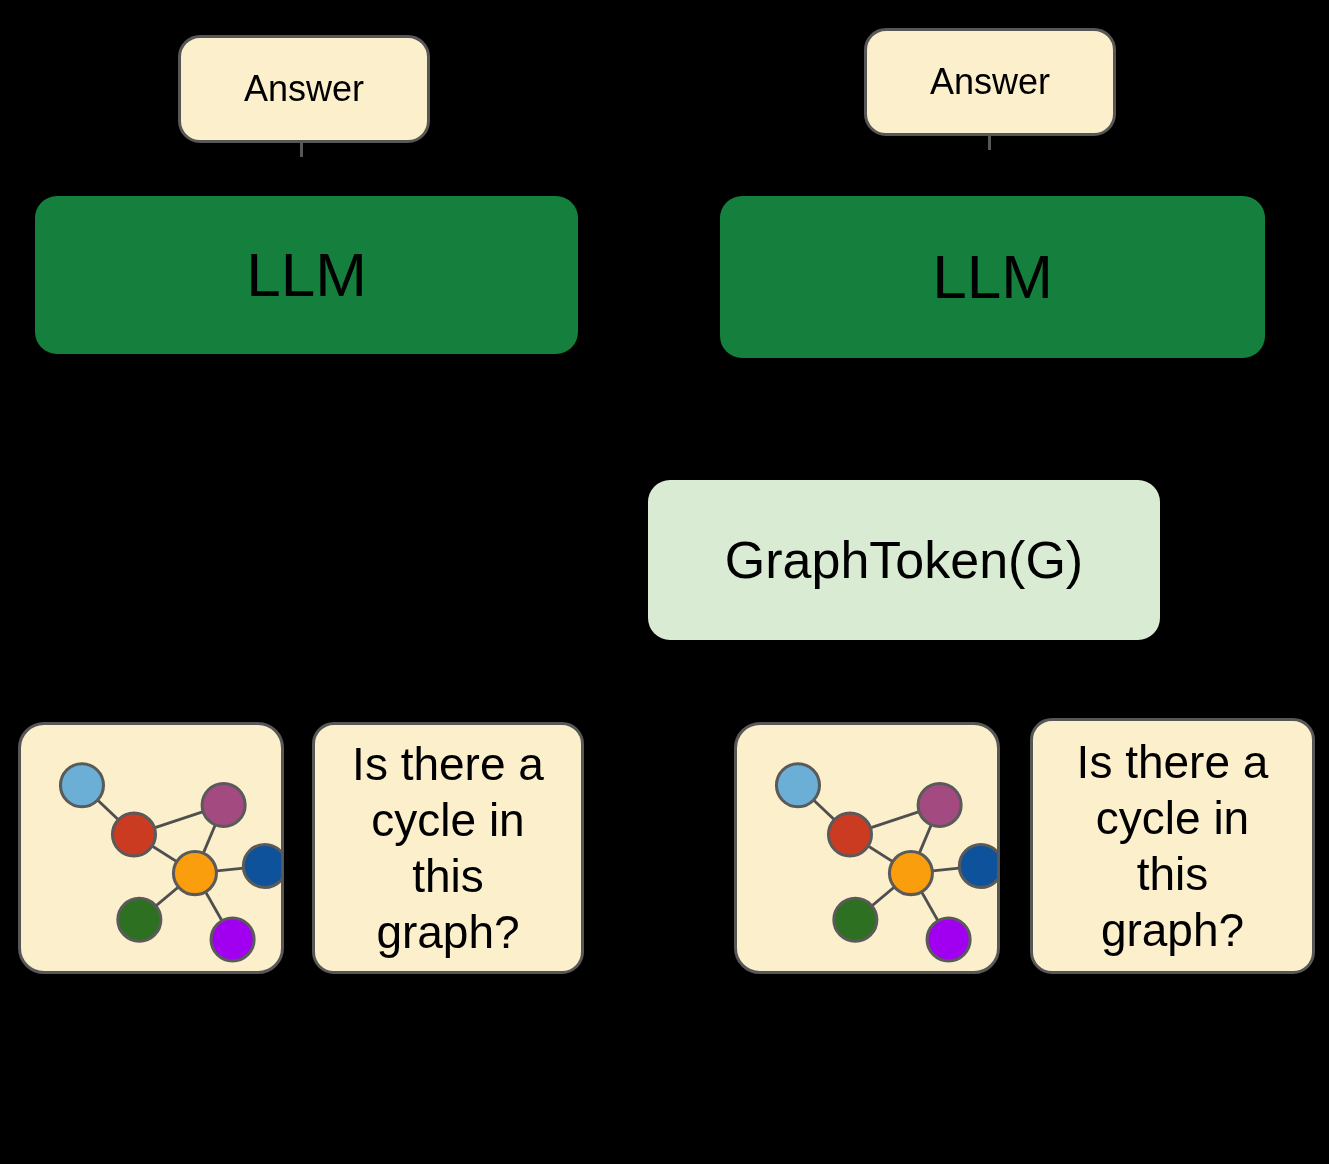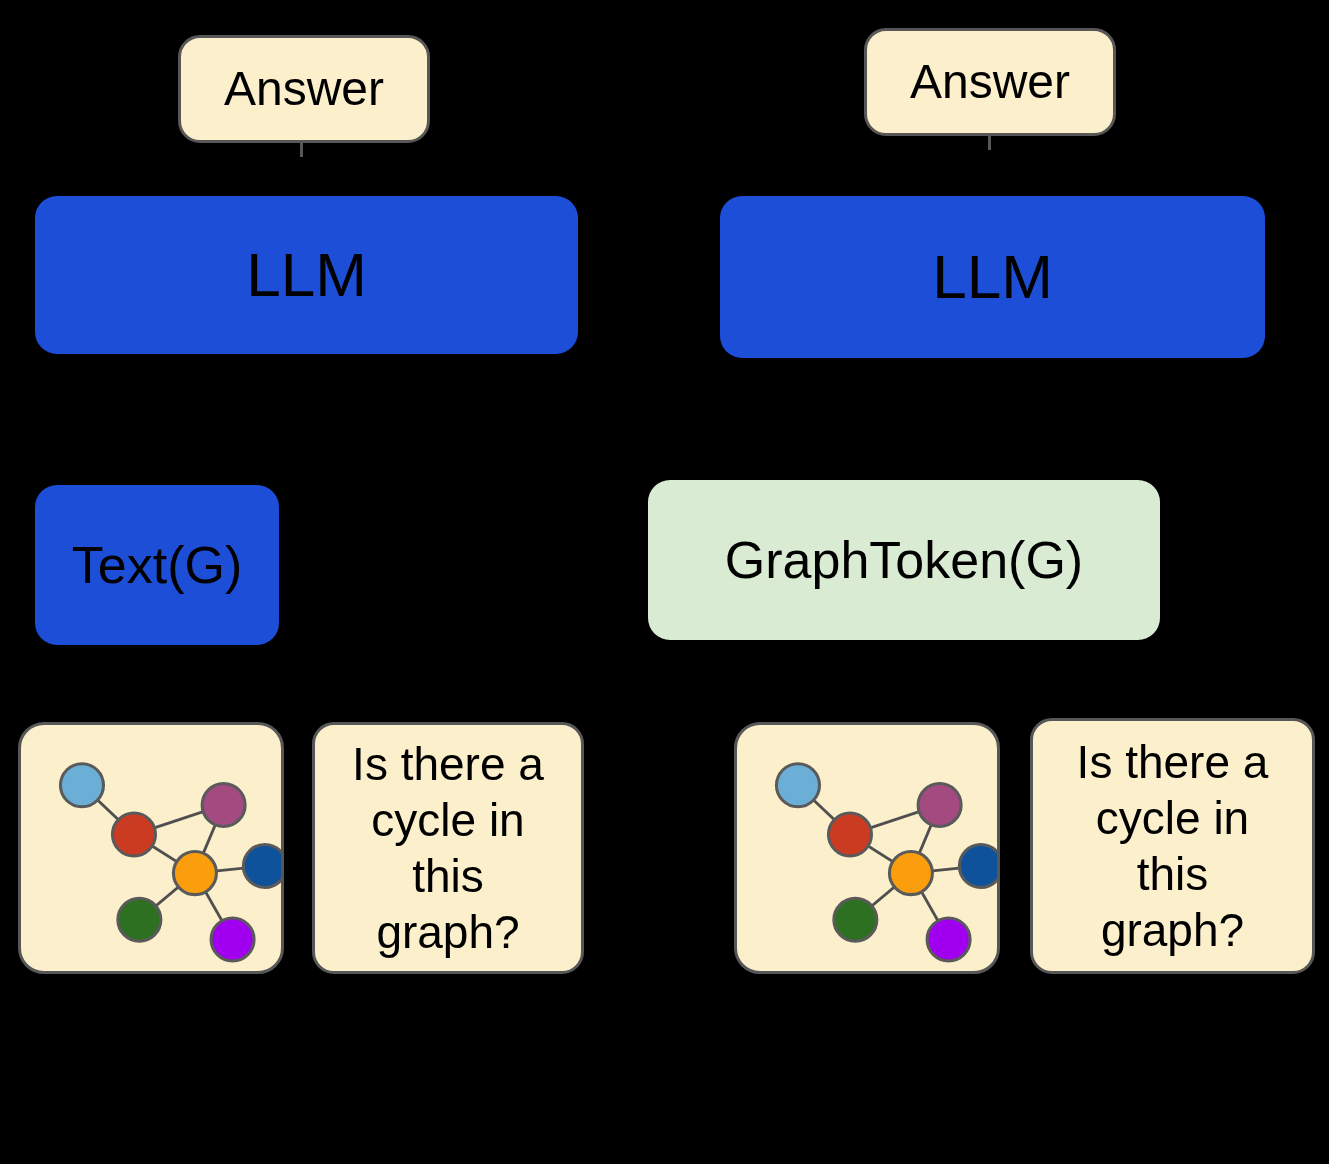--- a/index.html
+++ b/index.html
@@ -30,31 +30,31 @@
 
   
   .box.cream {
     background: #FCEFCB;
     border: 3px solid #575757;
     border-radius: 22px;
   }
 
   
   .box.blue {
-    background: #1d4ed8;
+    background: #15803d;
     border-radius: 22px;
   }
 
   
   .box.green {
     background: #D9EBD2;
     border-radius: 22px;
   }
 
-  .answer-box  { font-size: 48px; text-align: center; }
+  .answer-box  { font-size: 36px; text-align: center; }
   .llm-box     { font-size: 62px; }
   .repr-box    { font-size: 52px; }
   .question-box{ font-size: 46px; padding: 8px 19px; }
 
   .question-box .qtext {
     display: block;
     width: 100%;
     white-space: pre-line;
     line-height: 1.22;
   }
@@ -87,23 +87,20 @@
 
   <div class="box cream answer-box" style="left:178px; top:35px; width:252px; height:108px;">
     <span>Answer</span>
   </div>
   <div class="stub" style="left:300px; top:143px; height:14px;"></div>
 
   <div class="box blue llm-box" style="left:35px; top:196px; width:543px; height:158px;">
     <span>LLM</span>
   </div>
 
-  <div class="box blue repr-box" style="left:35px; top:485px; width:244px; height:160px;">
-    <span>Text(G)</span>
-  </div>
 
   <div class="graph-card" style="left:18px; top:722px; width:266px; height:252px;">
     <svg viewBox="0 0 290 272" preserveAspectRatio="xMidYMid meet">
         <line x1="68" y1="66" x2="126" y2="121" class="edge"></line>
         <line x1="126" y1="121" x2="226" y2="88" class="edge"></line>
         <line x1="126" y1="121" x2="194" y2="164" class="edge"></line>
         <line x1="226" y1="88" x2="194" y2="164" class="edge"></line>
         <line x1="194" y1="164" x2="272" y2="156" class="edge"></line>
         <line x1="194" y1="164" x2="132" y2="216" class="edge"></line>
         <line x1="194" y1="164" x2="236" y2="238" class="edge"></line>

